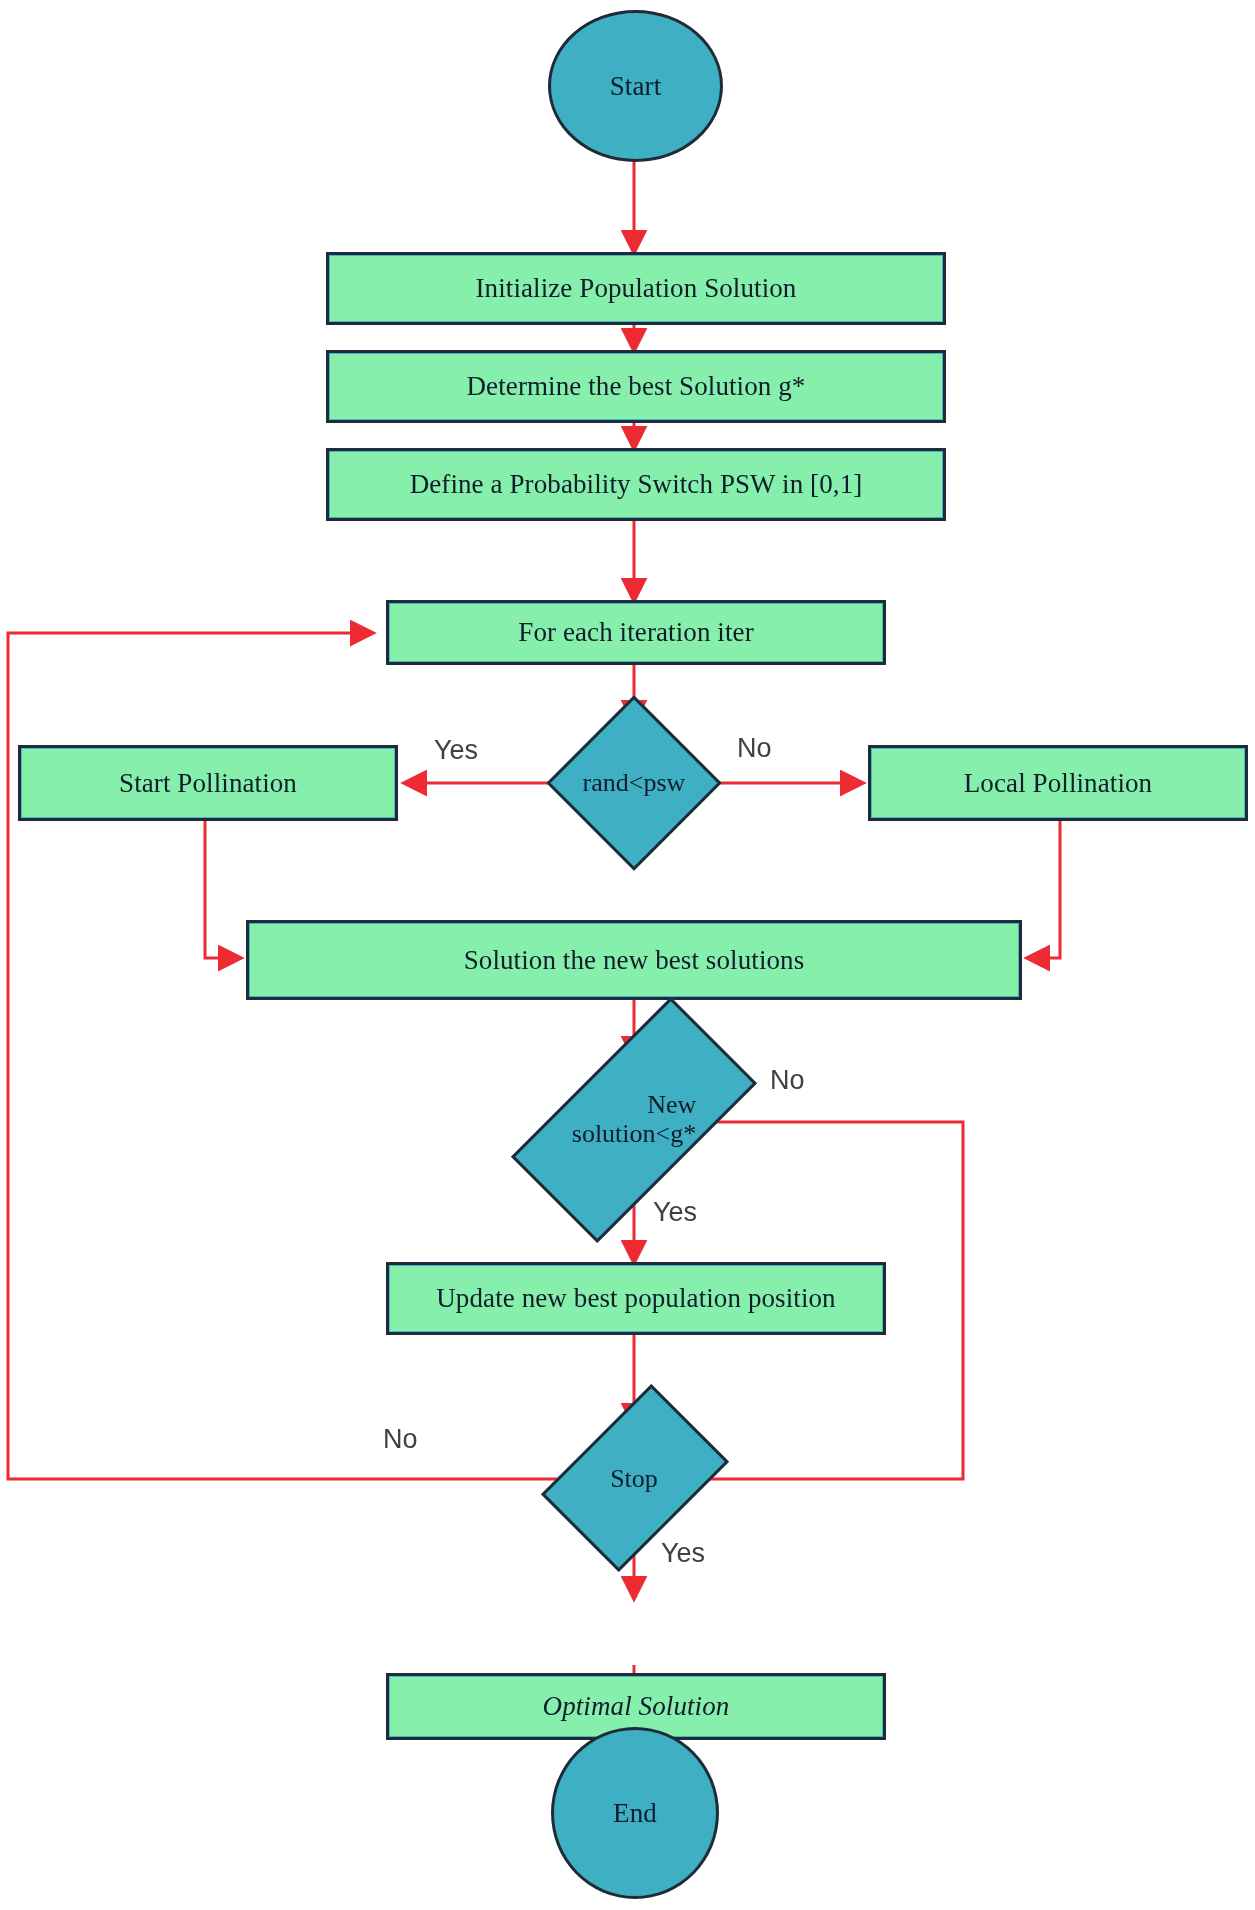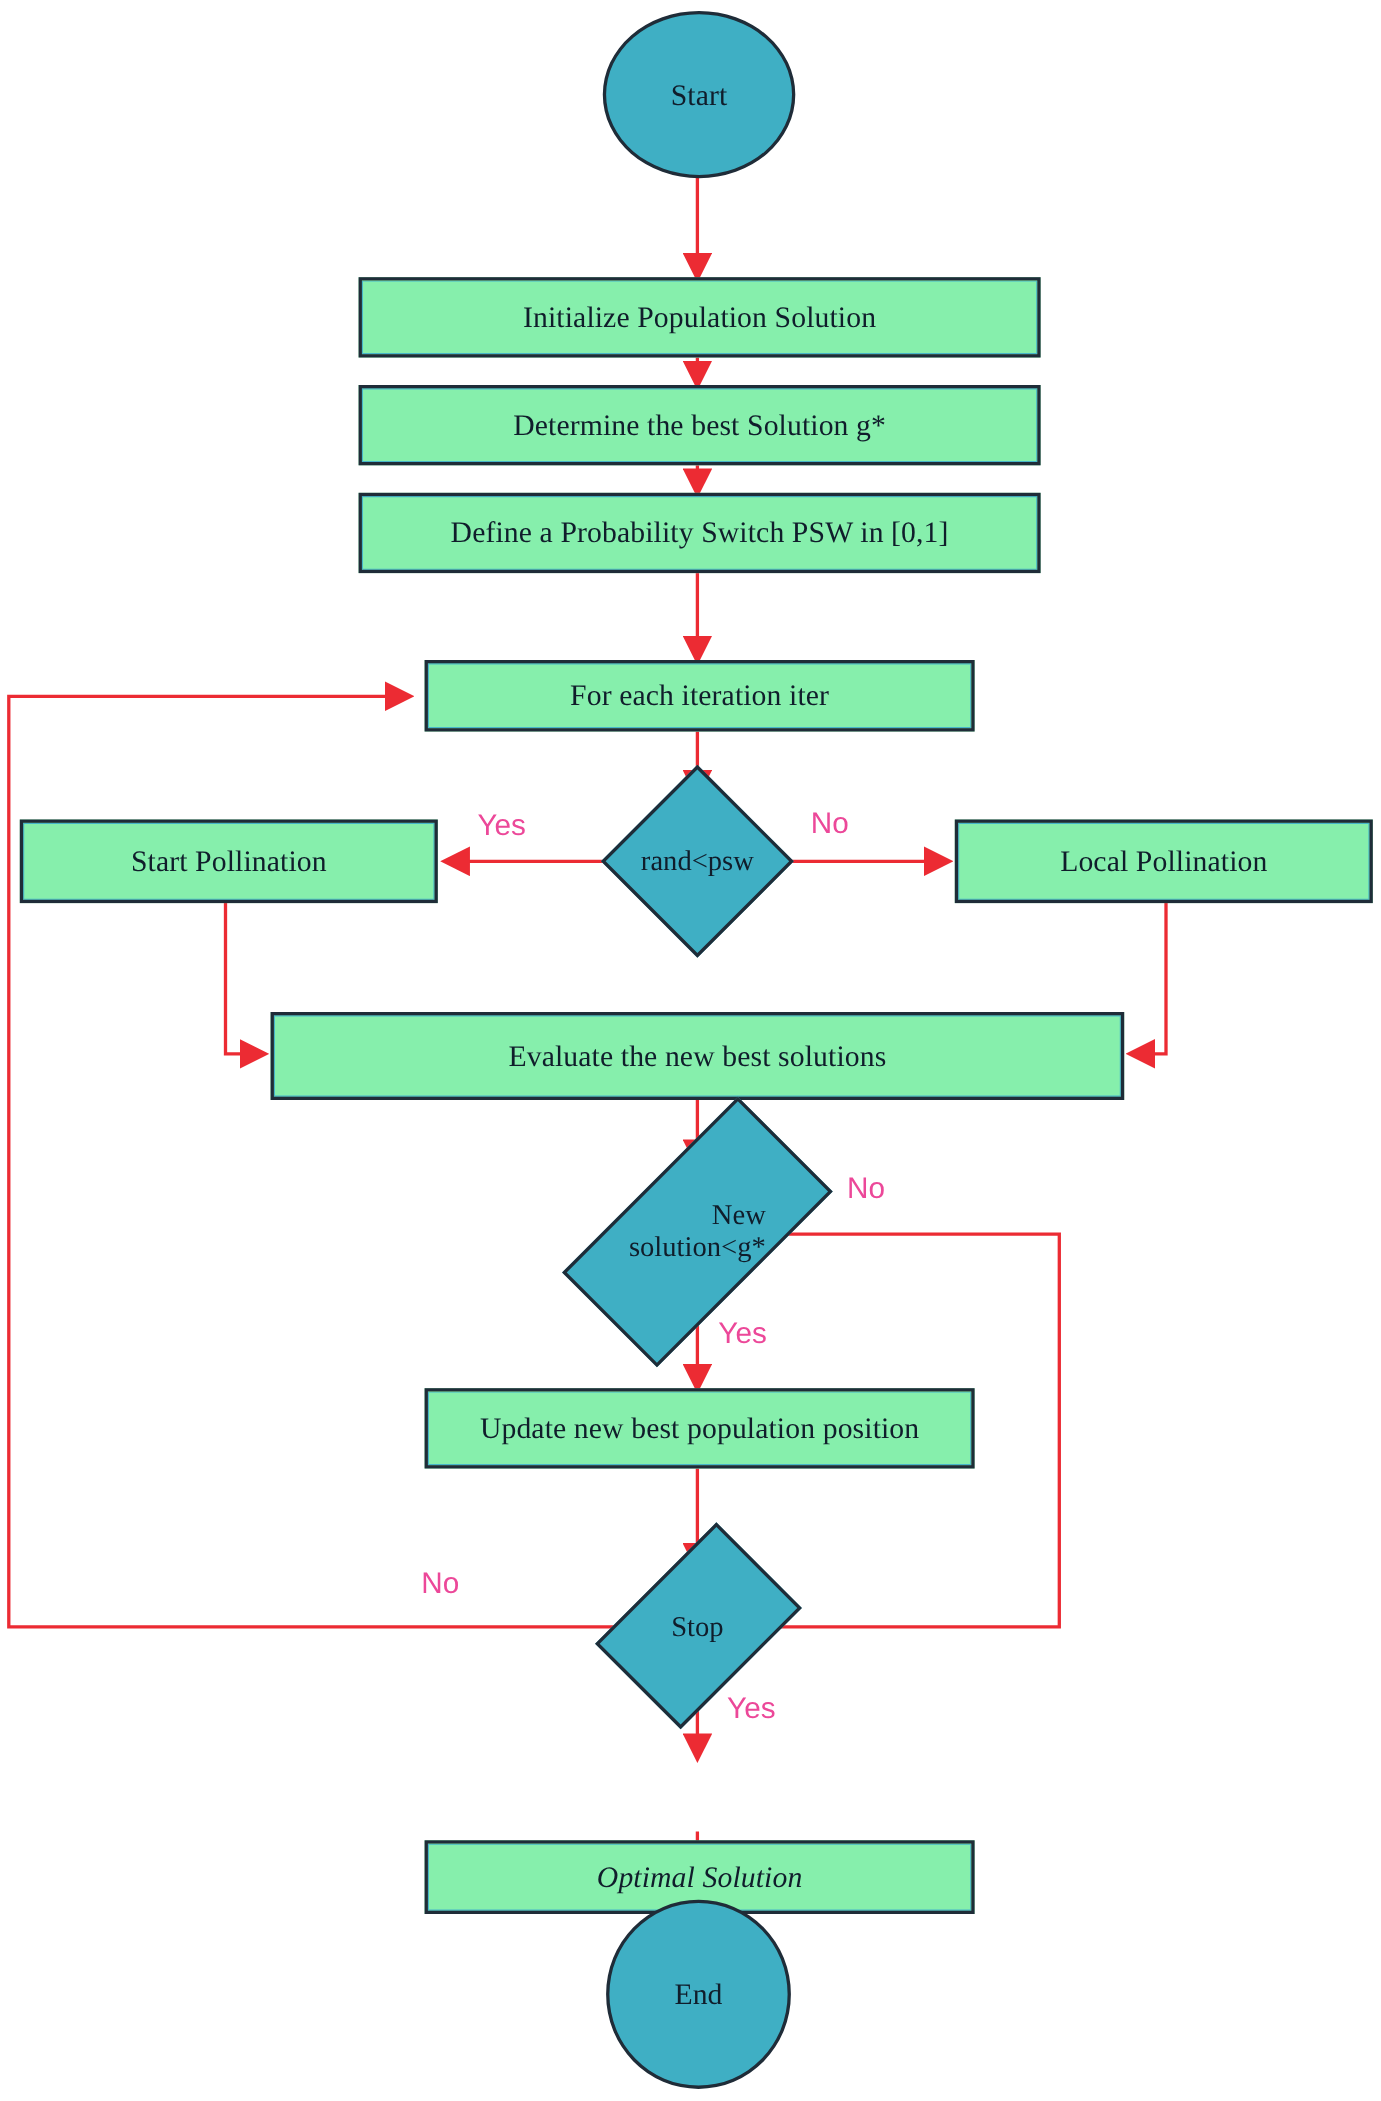--- a/index.html
+++ b/index.html
@@ -20,21 +20,21 @@
   .dia{position:absolute;}
   .dia .shape{position:absolute;left:0;top:0;width:100%;height:100%;
               background:#3fafc4;border:3px solid #1f2c38;
               transform:rotate(45deg);box-sizing:border-box;}
   .dia .lbl{position:absolute;left:0;top:0;width:100%;height:100%;
             display:flex;align-items:center;justify-content:center;
             text-align:right;font-size:26px;line-height:1.1;
             color:#101d2b;white-space:pre-line;}
 
   .elabel{position:absolute;font-family:"Liberation Sans","DejaVu Sans",sans-serif;
-          font-size:27px;color:#ec4899;}
+          font-size:27px;color:#404040;}
 </style>
 </head>
 <body>
 
 <div id="stage">
 
   <svg id="wires" viewBox="0 0 1255 1910" xmlns="http://www.w3.org/2000/svg">
     <defs>
       <marker id="ah" markerWidth="9" markerHeight="9" refX="7.4" refY="4.5" orient="auto" markerUnits="strokeWidth">
         <path d="M0,0 L9,4.5 L0,9 z" fill="#ec2b33"></path>
@@ -103,21 +103,21 @@
 
   <div class="node proc" style="left:18px;top:745px;width:380px;height:76px;">
     <span class="lbl">Start Pollination</span>
   </div>
 
   <div class="node proc" style="left:868px;top:745px;width:380px;height:76px;">
     <span class="lbl">Local Pollination</span>
   </div>
 
   <div class="node proc" style="left:246px;top:920px;width:776px;height:80px;">
-    <span class="lbl">Evaluate the new best solutions</span>
+    <span class="lbl">Solution the new best solutions</span>
   </div>
 
   <div class="dia" style="left:521px;top:1059px;width:226px;height:122px;">
     <div class="shape" style="left:52px;top:-52px;width:122px;height:226px;"></div>
     <div class="lbl">New
 solution&lt;g*</div>
   </div>
 
   <div class="node proc" style="left:386px;top:1262px;width:500px;height:73px;">
     <span class="lbl">Update new best population position</span>

